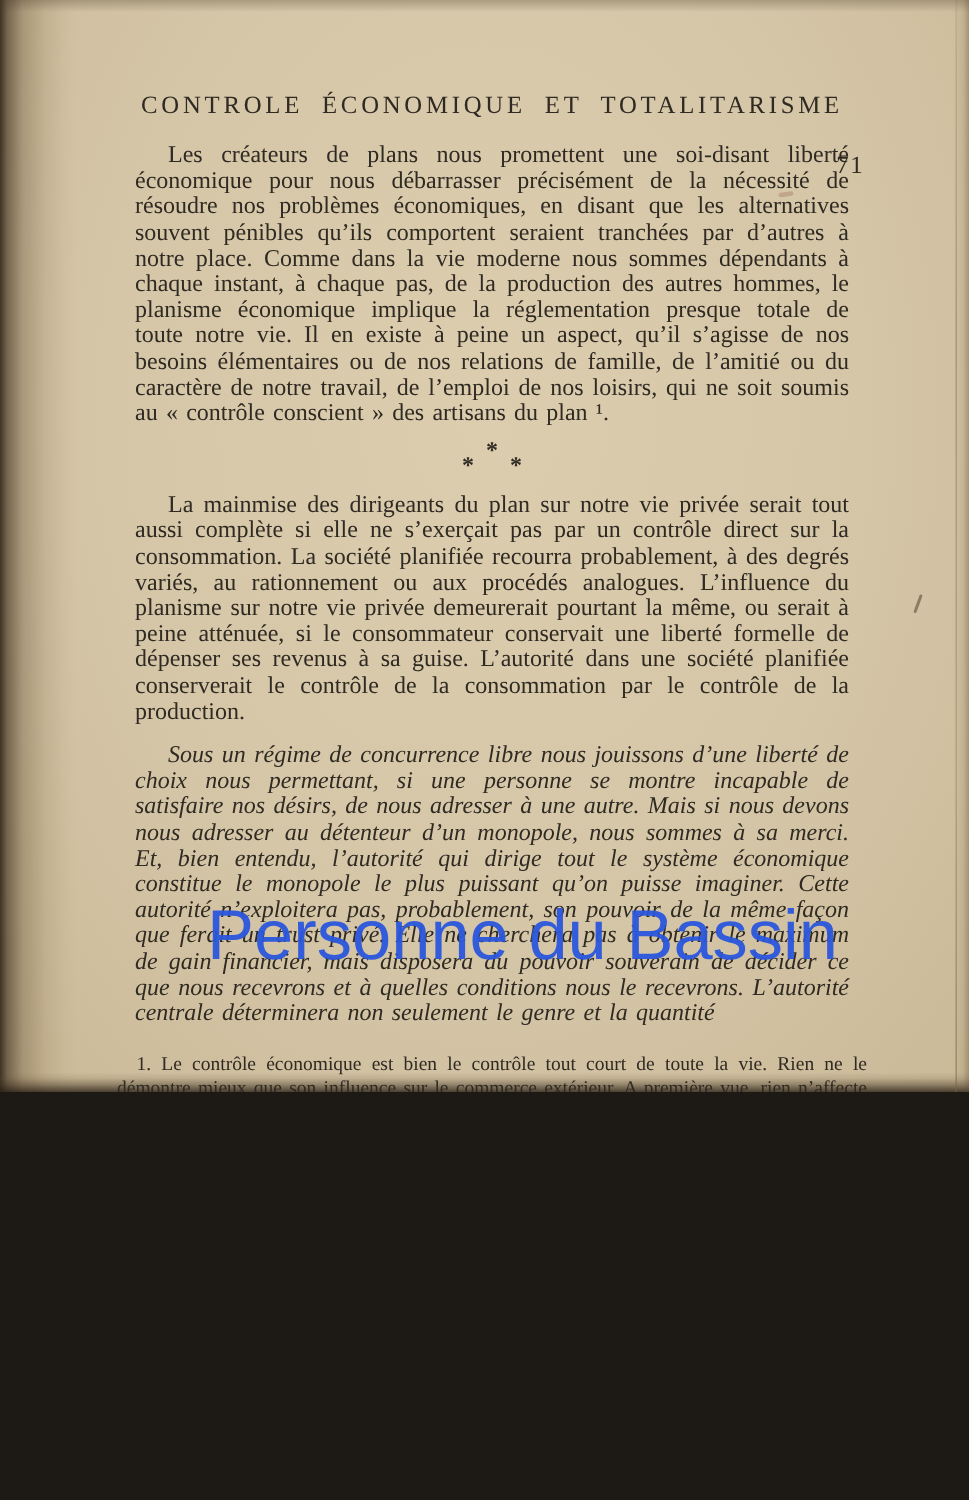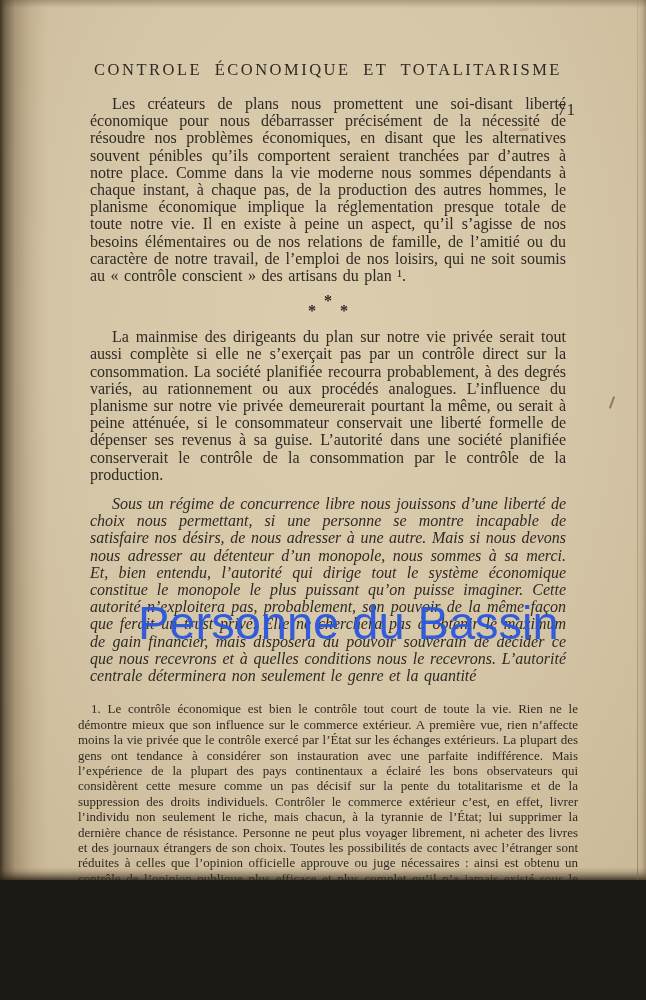--- a/index.html
+++ b/index.html
@@ -1,19 +1,19 @@
 <!DOCTYPE html>
 <html lang="fr" style="--color-paper: #d5c6a8; --color-ink: #2f2a22; --color-watermark-blue: #2b57dd; --color-edge-shadow: #34271a;"><head>
 <meta charset="utf-8">
 <style>
   html, body { margin: 0; padding: 0; background: #1d1a15; }
   .scan {
     position: relative;
     width: 646px;
-    height: 880px;
+    height: 728px;
     overflow: hidden;
     background:
       radial-gradient(ellipse at 50% 38%, #dccdaf 0%, #d5c6a8 55%, #cab997 100%);
     font-family: "Liberation Serif", serif;
     color: var(--color-ink, #2f2a22);
   }
   
   .edge { position: absolute; pointer-events: none; }
   .edge-left {
     left: 0; top: 0; bottom: 0; width: 50px;

